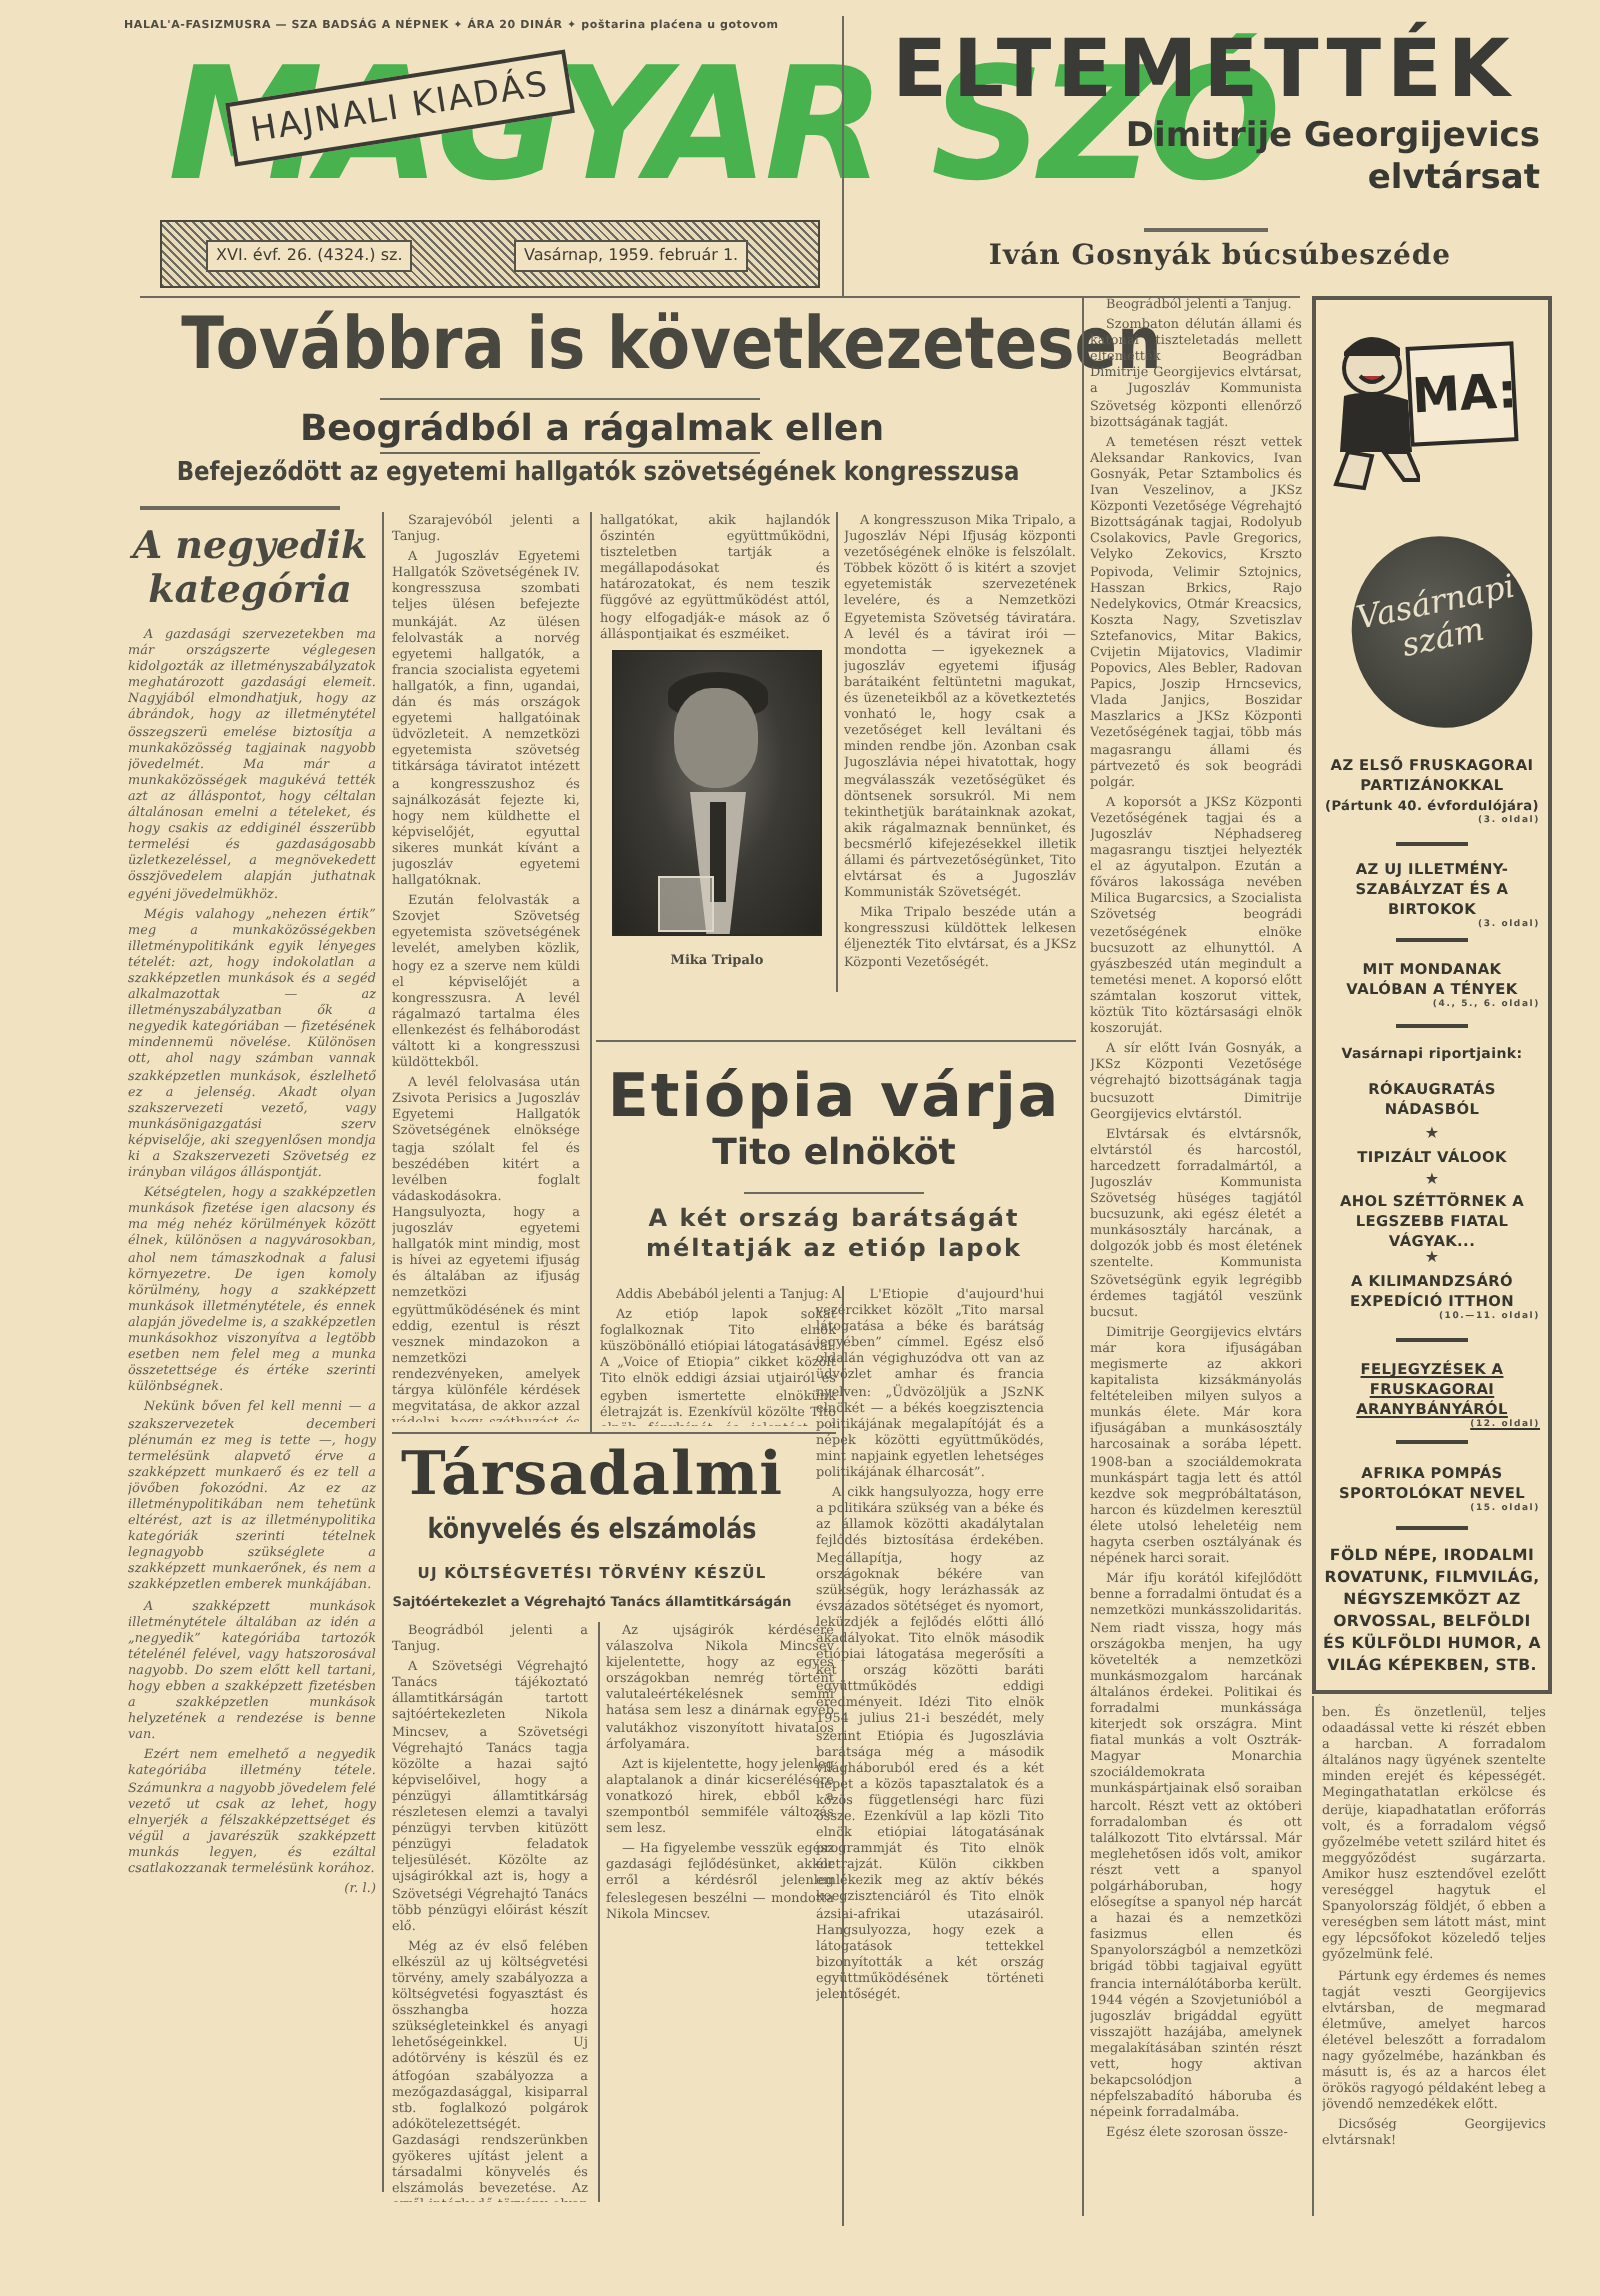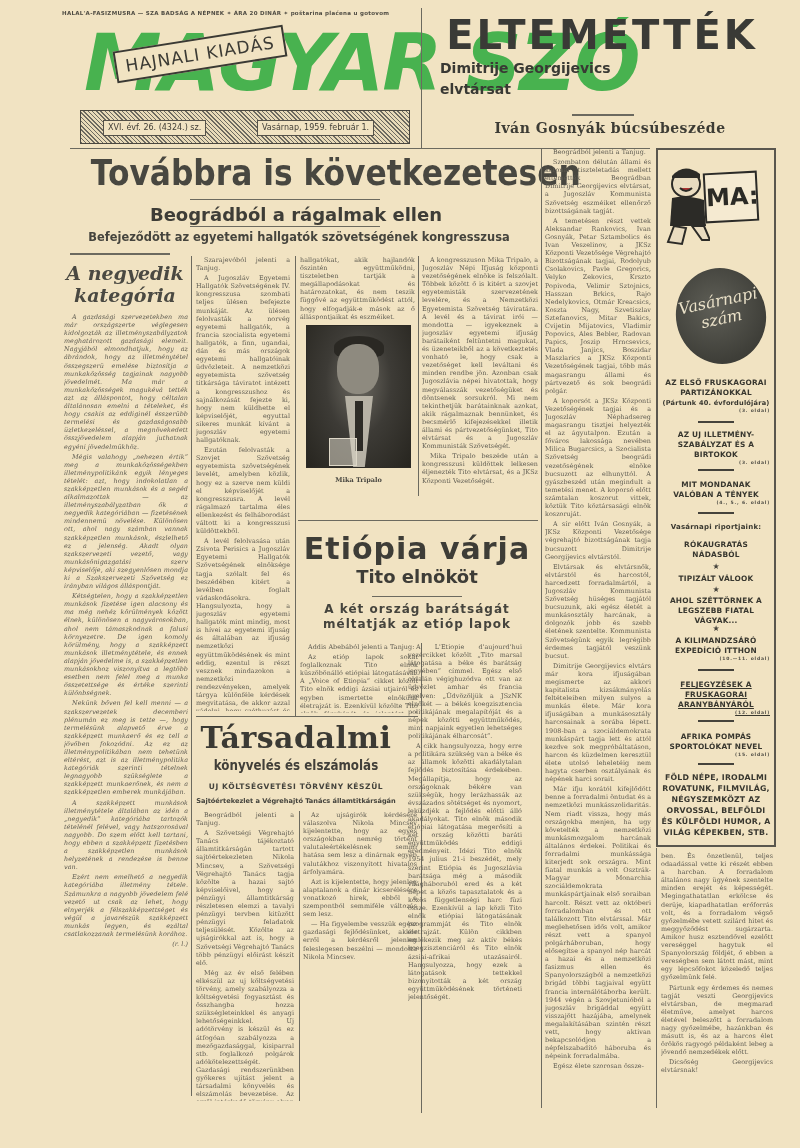--- a/index.html
+++ b/index.html
@@ -56,22 +56,22 @@
     color: #3f3c35; padding: 0 4px; white-space: nowrap;
   }
 
   
   .elt-title {
     left: 432px; top: 14px; width: 340px;
     font-family: "DejaVu Sans", sans-serif; font-weight: bold; font-size: 40px;
     color: #3a3a36; letter-spacing: 3px; text-align: center; line-height: 42px;
   }
   .elt-sub {
-    left: 440px; top: 58px; width: 330px; text-align: left;
-    font-family: "DejaVu Sans", sans-serif; font-weight: bold; font-size: 14px;
+    left: 440px; top: 58px; width: 330px; text-align: right;
+    font-family: "DejaVu Sans", sans-serif; font-weight: bold; font-size: 17px;
     line-height: 21px; color: #393934;
   }
   .elt-byline {
     left: 440px; top: 120px; width: 340px; text-align: center;
     font-family: "DejaVu Serif", serif; font-weight: bold; font-size: 14px;
     color: #3d3c35; letter-spacing: 0.5px;
   }
 
   
   .main-head {
@@ -271,25 +271,25 @@
 <div class="vrule" style="left:299px; top:811px; height:290px;"></div>
 <div class="abs body-text" style="left:303px; top:811px; width:114px; height:290px;">
   <p>Az ujságirók kérdésére válaszolva Nikola Mincsev kijelentette, hogy az egyes országokban nemrég történt valutaleértékelésnek semmi hatása sem lesz a dinárnak egyéb valutákhoz viszonyított hivatalos árfolyamára.</p>
   <p>Azt is kijelentette, hogy jelenleg alaptalanok a dinár kicserélésére vonatkozó hirek, ebből a szempontból semmiféle változás sem lesz.</p>
   <p>— Ha figyelembe vesszük egész gazdasági fejlődésünket, akkor erről a kérdésről jelenleg feleslegesen beszélni — mondotta Nikola Mincsev.</p>
 </div>
 
 <div class="vrule" style="left:541px; top:148px; height:960px;"></div>
 <div class="abs body-text" style="left:545px; top:148px; width:106px; height:965px;">
   <p>Beográdból jelenti a Tanjug.</p>
-  <p>Szombaton délután állami és katonai tiszteletadás mellett eltemették Beográdban Dimitrije Georgijevics elvtársat, a Jugoszláv Kommunista Szövetség eszméiket ellenőrző bizottságának tagját.</p>
+  <p>Szombaton délután állami és katonai tiszteletadás mellett eltemették Beográdban Dimitrije Georgijevics elvtársat, a Jugoszláv Kommunista Szövetség központi ellenőrző bizottságának tagját.</p>
   <p>A temetésen részt vettek Aleksandar Rankovics, Ivan Gosnyák, Petar Sztambolics és Ivan Veszelinov, a JKSz Központi Vezetősége Végrehajtó Bizottságának tagjai, Rodolyub Csolakovics, Pavle Gregorics, Velyko Zekovics, Krszto Popivoda, Velimir Sztojnics, Hasszan Brkics, Rajo Nedelykovics, Otmár Kreacsics, Koszta Nagy, Szvetiszlav Sztefanovics, Mitar Bakics, Cvijetin Mijatovics, Vladimir Popovics, Ales Bebler, Radovan Papics, Joszip Hrncsevics, Vlada Janjics, Boszidar Maszlarics a JKSz Központi Vezetőségének tagjai, több más magasrangu állami és pártvezető és sok beográdi polgár.</p>
   <p>A koporsót a JKSz Központi Vezetőségének tagjai és a Jugoszláv Néphadsereg magasrangu tisztjei helyezték el az ágyutalpon. Ezután a főváros lakossága nevében Milica Bugarcsics, a Szocialista Szövetség beográdi vezetőségének elnöke bucsuzott az elhunyttól. A gyászbeszéd után megindult a temetési menet. A koporsó előtt számtalan koszorut vittek, köztük Tito köztársasági elnök koszoruját.</p>
   <p>A sír előtt Iván Gosnyák, a JKSz Központi Vezetősége végrehajtó bizottságának tagja bucsuzott Dimitrije Georgijevics elvtárstól.</p>
-  <p>Elvtársak és elvtársnők, elvtárstól és harcostól, harcedzett forradalmártól, a Jugoszláv Kommunista Szövetség hüséges tagjától bucsuzunk, aki egész életét a munkásosztály harcának, a dolgozók jobb és szebb életének szentelte. Kommunista Szövetségünk egyik legrégibb érdemes tagjától veszünk bucsut.</p>
+  <p>Elvtársak és elvtársnők, elvtárstól és harcostól, harcedzett forradalmártól, a Jugoszláv Kommunista Szövetség hüséges tagjától bucsuzunk, aki egész életét a munkásosztály harcának, a dolgozók jobb és most életének szentelte. Kommunista Szövetségünk egyik legrégibb érdemes tagjától veszünk bucsut.</p>
   <p>Dimitrije Georgijevics elvtárs már kora ifjuságában megismerte az akkori kapitalista kizsákmányolás feltételeiben milyen sulyos a munkás élete. Már kora ifjuságában a munkásosztály harcosainak a sorába lépett. 1908-ban a szociáldemokrata munkáspárt tagja lett és attól kezdve sok megpróbáltatáson, harcon és küzdelmen keresztül élete utolsó leheletéig nem hagyta cserben osztályának és népének harci sorait.</p>
   <p>Már ifju korától kifejlődött benne a forradalmi öntudat és a nemzetközi munkásszolidaritás. Nem riadt vissza, hogy más országokba menjen, ha ugy követelték a nemzetközi munkásmozgalom harcának általános érdekei. Politikai és forradalmi munkássága kiterjedt sok országra. Mint fiatal munkás a volt Osztrák-Magyar Monarchia szociáldemokrata munkáspártjainak első soraiban harcolt. Részt vett az októberi forradalomban és ott találkozott Tito elvtárssal. Már meglehetősen idős volt, amikor részt vett a spanyol polgárháboruban, hogy elősegítse a spanyol nép harcát a hazai és a nemzetközi fasizmus ellen és Spanyolországból a nemzetközi brigád többi tagjaival együtt francia internálótáborba került. 1944 végén a Szovjetunióból a jugoszláv brigáddal együtt visszajött hazájába, amelynek megalakításában szintén részt vett, hogy aktivan bekapcsolódjon a népfelszabadító háboruba és népeink forradalmába.</p>
   <p>Egész élete szorosan össze-</p>
 </div>
 <div class="abs body-text" style="left:661px; top:852px; width:112px; height:260px;">
   <p style="text-indent:0">ben. És önzetlenül, teljes odaadással vette ki részét ebben a harcban. A forradalom általános nagy ügyének szentelte minden erejét és képességét. Megingathatatlan erkölcse és derüje, kiapadhatatlan erőforrás volt, és a forradalom végső győzelmébe vetett szilárd hitet és meggyőződést sugárzarta. Amikor husz esztendővel ezelőtt vereséggel hagytuk el Spanyolország földjét, ő ebben a vereségben sem látott mást, mint egy lépcsőfokot közeledő teljes győzelmünk felé.</p>
   <p>Pártunk egy érdemes és nemes tagját veszti Georgijevics elvtársban, de megmarad életműve, amelyet harcos életével beleszőtt a forradalom nagy győzelmébe, hazánkban és másutt is, és az a harcos élet örökös ragyogó példaként lebeg a jövendő nemzedékek előtt.</p>
   <p>Dicsőség Georgijevics elvtársnak!</p>
 </div>
 <div class="vrule" style="left:656px; top:848px; height:260px;"></div>

